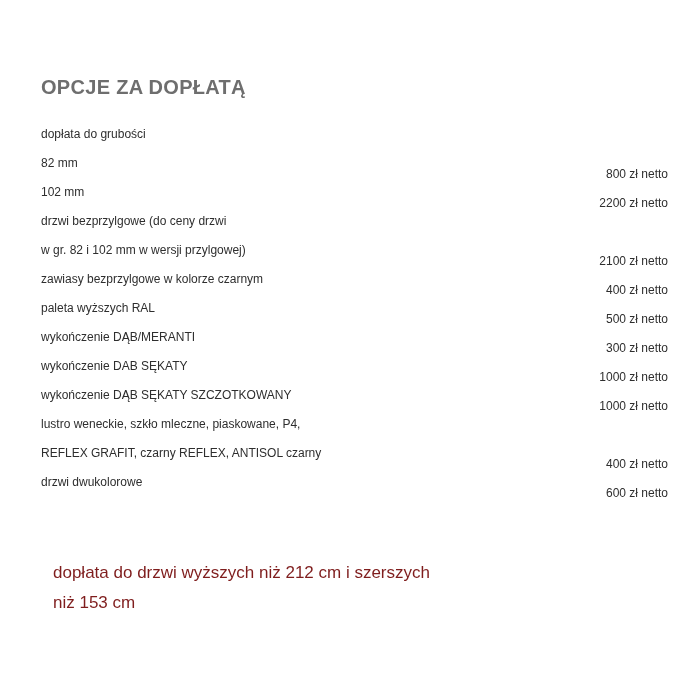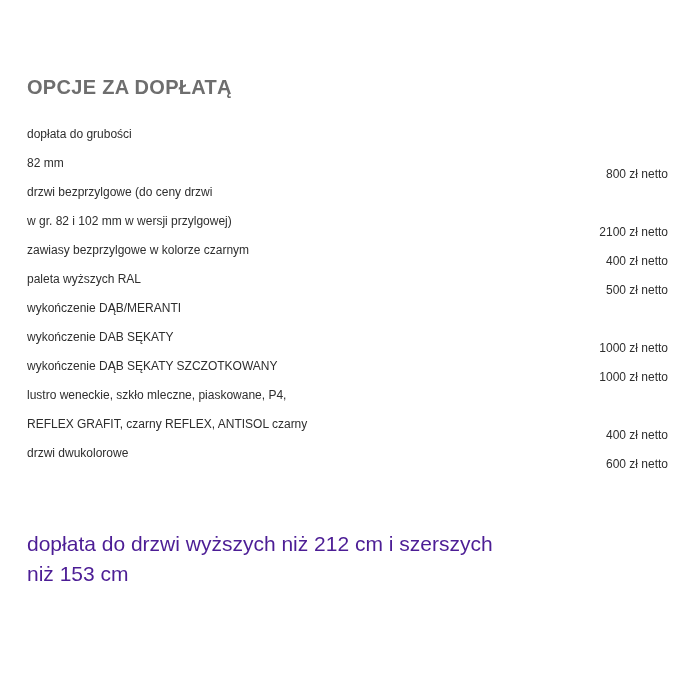--- a/index.html
+++ b/index.html
@@ -10,21 +10,21 @@
   body {
     width: 700px;
     height: 700px;
     overflow: hidden;
     font-family: "Liberation Sans", "DejaVu Sans", sans-serif;
   }
   .page {
     box-sizing: border-box;
     width: 700px;
     height: 700px;
-    padding: 74px 32px 0 27px;
+    padding: 74px 32px 0 41px;
   }
   .doc-title {
     margin: 0 0 20px 0;
     font-size: 20px;
     line-height: 26px;
     font-weight: 700;
     letter-spacing: 0.3px;
     color: #6e6e6e;
   }
   .price-table {
@@ -48,22 +48,23 @@
     white-space: nowrap;
     position: relative;
     top: 11px;
     text-align: right;
     color: #2e2e2e;
     flex: 0 0 auto;
     padding-left: 16px;
   }
   .footer-note {
     margin-top: 61px;
-    font-size: 21px;
-    color: #4c1d95;
+    font-size: 17px;
+    color: #7f1d1d;
+    margin-left: 12px;
   }
   .footer-note .line {
     line-height: 30px;
   }
 </style>
 </head>
 <body>
 
 <div class="page">
   <h1 class="doc-title">OPCJE ZA DOPŁATĄ</h1>
@@ -76,20 +77,26 @@
         <div class="price"></div>
       </div>
       <div class="row">
         <div class="item">
           <div class="line">82 mm</div>
         </div>
         <div class="price">800 zł netto</div>
       </div>
       <div class="row">
         <div class="item">
+          <div class="line">102 mm</div>
+        </div>
+        <div class="price">2200 zł netto</div>
+      </div>
+      <div class="row">
+        <div class="item">
           <div class="line">drzwi bezprzylgowe (do ceny drzwi</div>
           <div class="line">w gr. 82 i 102 mm w wersji przylgowej)</div>
         </div>
         <div class="price">2100 zł netto</div>
       </div>
       <div class="row">
         <div class="item">
           <div class="line">zawiasy bezprzylgowe w kolorze czarnym</div>
         </div>
         <div class="price">400 zł netto</div>
@@ -97,20 +104,21 @@
       <div class="row">
         <div class="item">
           <div class="line">paleta wyższych RAL</div>
         </div>
         <div class="price">500 zł netto</div>
       </div>
       <div class="row">
         <div class="item">
           <div class="line">wykończenie DĄB/MERANTI</div>
         </div>
+        <div class="price">300 zł netto</div>
       </div>
       <div class="row">
         <div class="item">
           <div class="line">wykończenie DAB SĘKATY</div>
         </div>
         <div class="price">1000 zł netto</div>
       </div>
       <div class="row">
         <div class="item">
           <div class="line">wykończenie DĄB SĘKATY SZCZOTKOWANY</div>

